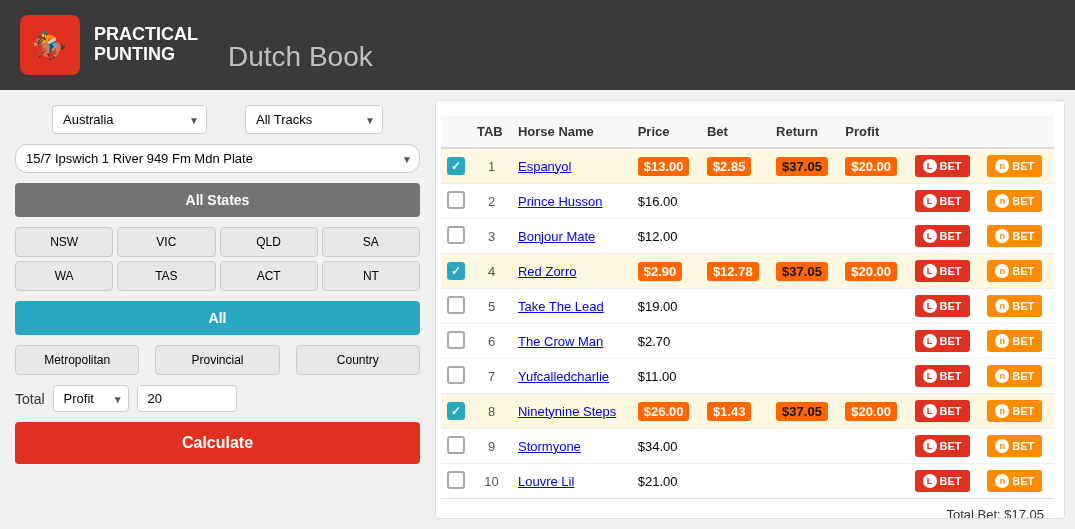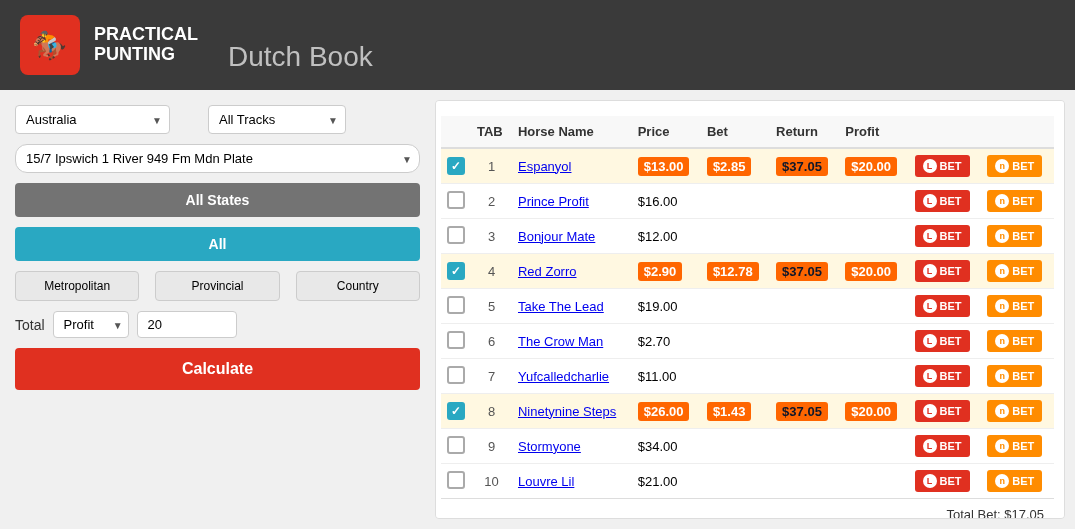--- a/index.html
+++ b/index.html
@@ -58,20 +58,21 @@
       width: 435px;
       flex-shrink: 0;
       padding: 15px;
       display: flex;
       flex-direction: column;
       gap: 10px;
     }
     .top-selects {
       display: flex;
       gap: 10px;
+      justify-content: center;
     }
     .select-wrapper {
       position: relative;
       display: inline-block;
     }
     .select-wrapper select {
       appearance: none;
       background: white;
       border: 1px solid #ccc;
       border-radius: 4px;
@@ -366,20 +367,30 @@
 
     <div class="race-select-wrapper">
       <select style="width:100%;">
         <option>15/7 Ipswich 1 River 949 Fm Mdn Plate</option>
       </select>
       <span class="select-arrow" style="position:absolute;right:8px;top:50%;transform:translateY(-50%);pointer-events:none;color:#555;font-size:10px;">▼</span>
     </div>
 
     <button class="state-btn-all">All States</button>
 
+    <div class="state-grid">
+      <button class="state-btn">NSW</button>
+      <button class="state-btn">VIC</button>
+      <button class="state-btn">QLD</button>
+      <button class="state-btn">SA</button>
+      <button class="state-btn">WA</button>
+      <button class="state-btn">TAS</button>
+      <button class="state-btn">ACT</button>
+      <button class="state-btn">NT</button>
+    </div>
 
     <button class="track-type-btn-all">All</button>
 
     <div class="track-type-grid">
       <button class="track-type-btn">Metropolitan</button>
       <button class="track-type-btn">Provincial</button>
       <button class="track-type-btn">Country</button>
     </div>
 
     <div class="total-row">
@@ -421,21 +432,21 @@
             <td><span class="price-highlight">$13.00</span></td>
             <td><span class="bet-highlight">$2.85</span></td>
             <td><span class="return-highlight">$37.05</span></td>
             <td><span class="profit-highlight">$20.00</span></td>
             <td><button class="bet-btn-red"><span class="bet-icon-red">L</span> BET</button></td>
             <td><button class="bet-btn-orange"><span class="bet-icon-orange">n</span> BET</button></td>
           </tr>
           <tr>
             <td><div class="custom-checkbox"></div></td>
             <td class="tab-num">2</td>
-            <td><a href="#">Prince Profit</a></td>
+            <td><a href="#">Prince Husson</a></td>
             <td>$16.00</td>
             <td></td>
             <td></td>
             <td></td>
             <td><button class="bet-btn-red"><span class="bet-icon-red">L</span> BET</button></td>
             <td><button class="bet-btn-orange"><span class="bet-icon-orange">n</span> BET</button></td>
           </tr>
           <tr>
             <td><div class="custom-checkbox"></div></td>
             <td class="tab-num">3</td>

